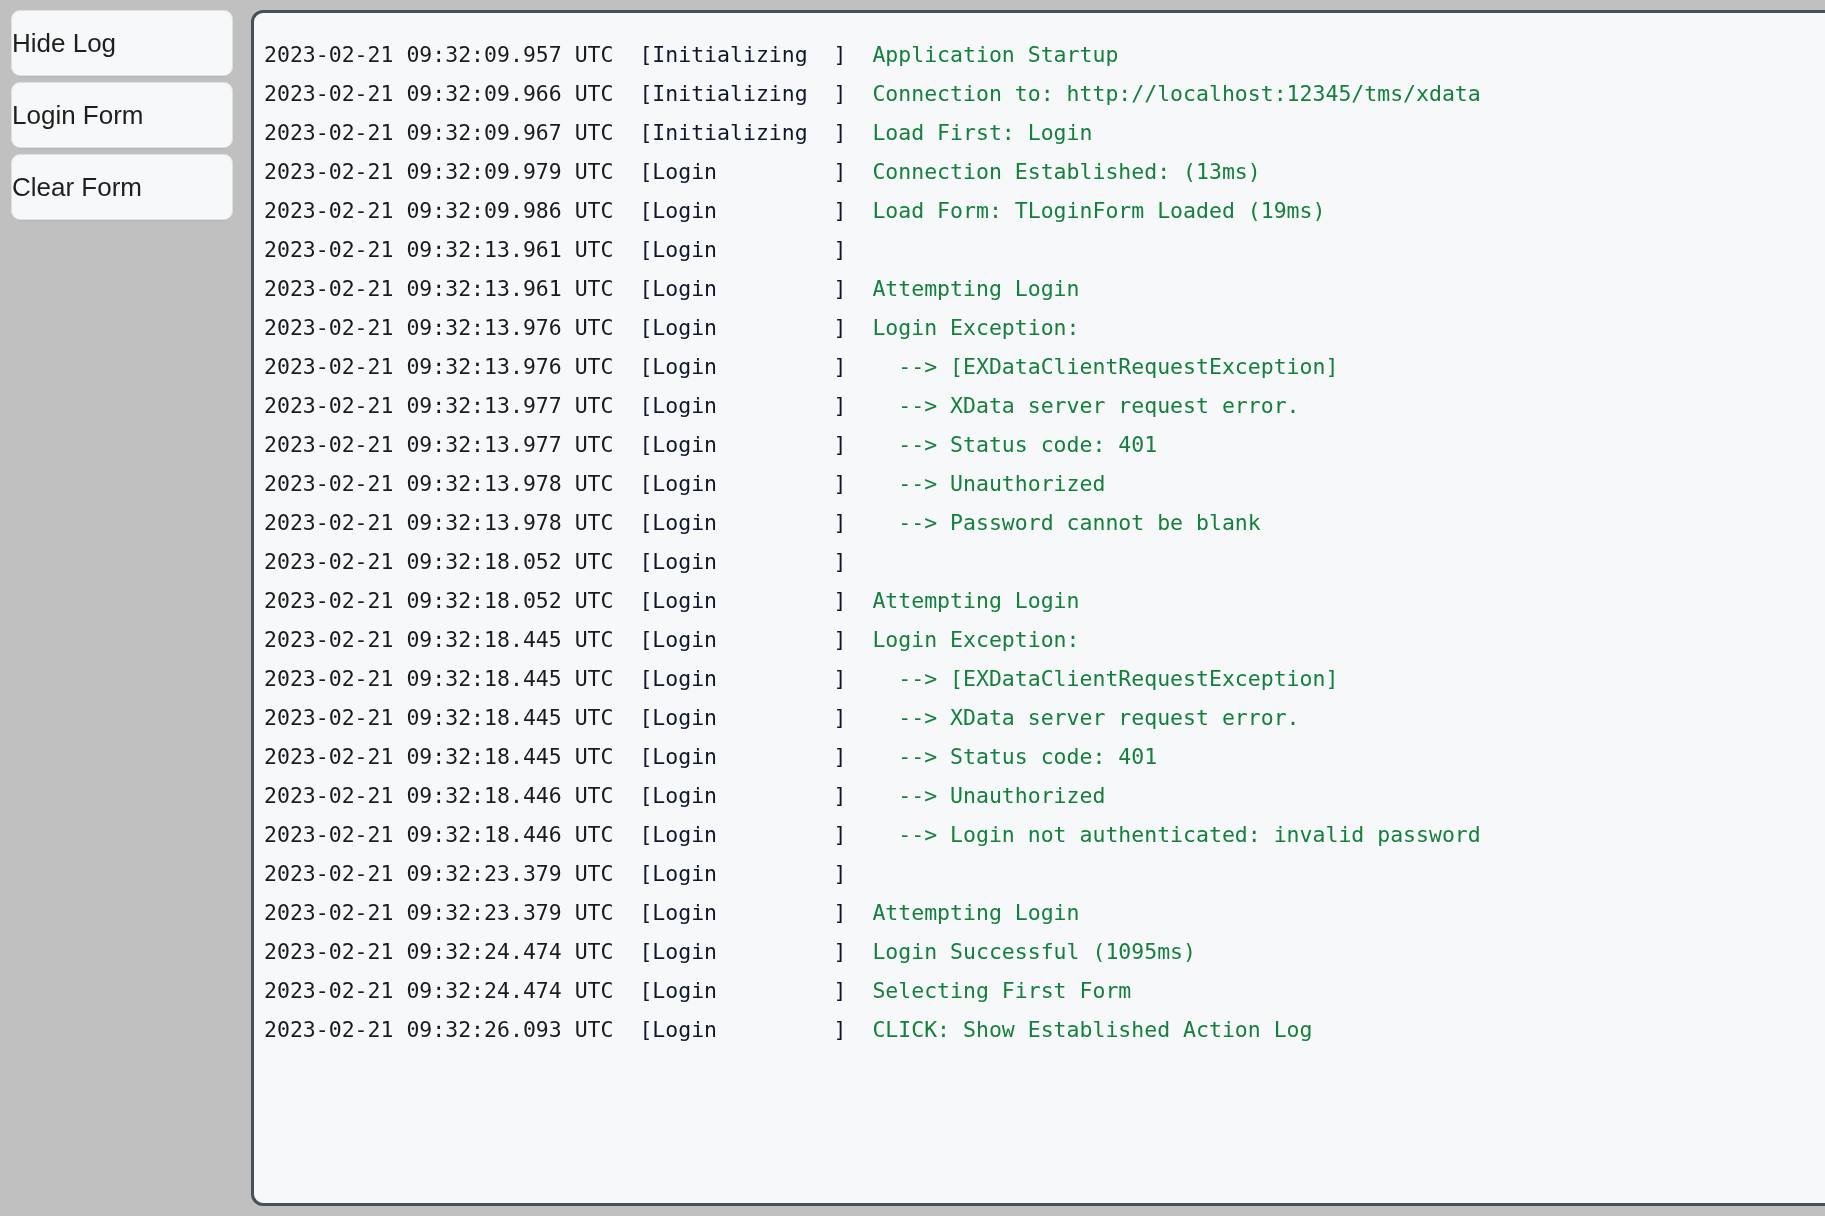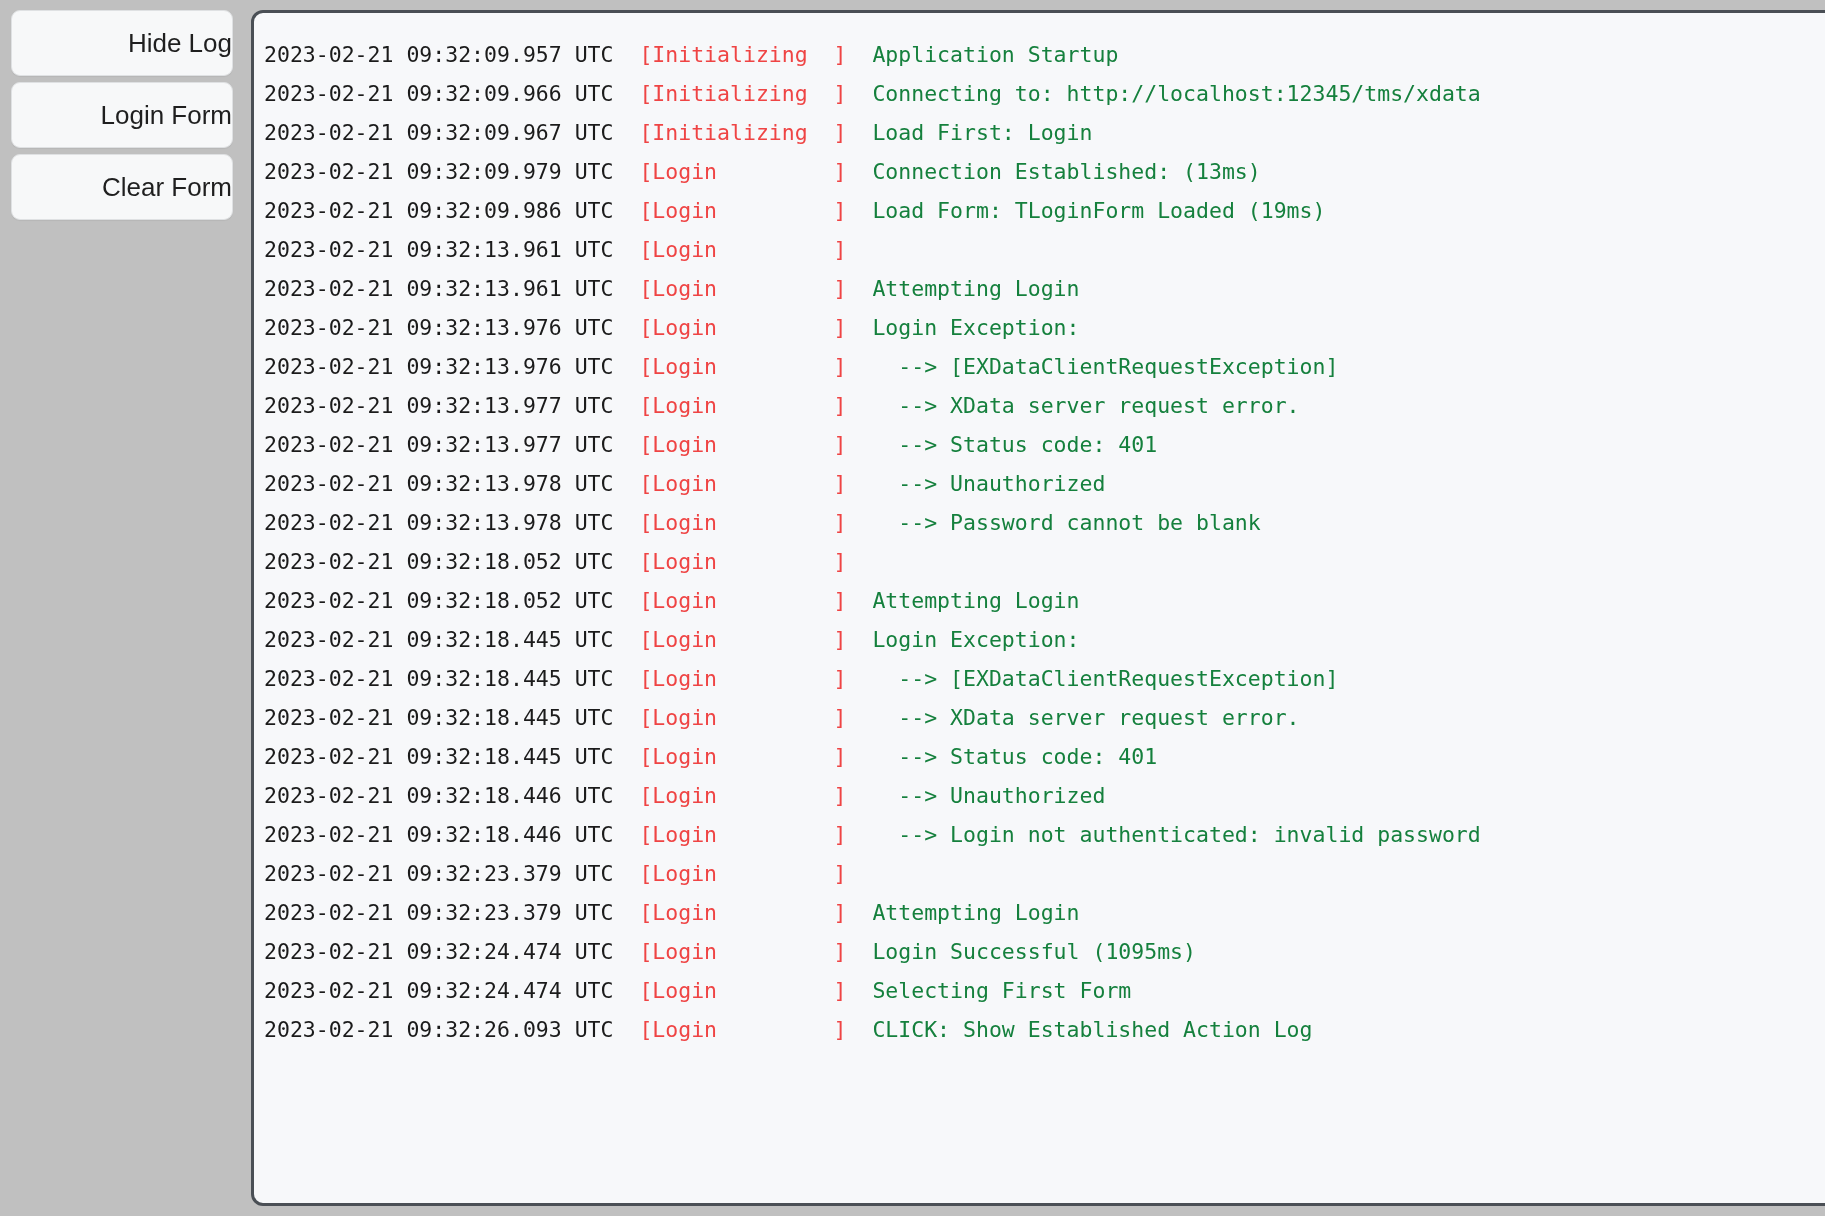--- a/index.html
+++ b/index.html
@@ -35,21 +35,21 @@
   .form-button {
     height: 64px;
     background: #f7f8f9;
     border: 1px solid #dfe1e3;
     border-radius: 9px;
     color: #1f1f1f;
     font-size: 26px;
     font-family: "Liberation Sans", sans-serif;
     display: flex;
     align-items: center;
-    justify-content: flex-end;
+    justify-content: flex-start;
     cursor: pointer;
     box-shadow: 0 1px 1px rgba(0,0,0,0.05);
     user-select: none;
   }
 
   
   .log-panel {
     position: absolute;
     left: 251px;
     top: 10px;
@@ -77,21 +77,21 @@
     font-family: "DejaVu Sans Mono", monospace;
     font-size: 21.5px;
     line-height: 39px;
     color: #1b1b1b;
     white-space: pre;
     letter-spacing: 0px;
     height: 39px;
   }
 
   .log-line .ts { color: #1b1b1b; }
-  .log-line .cat { color: #ef4444; }
+  .log-line .cat { color: #0f172a; }
   .log-line .msg { color: #15803d; }
 </style>
 </head>
 <body>
 
 <div id="app">
 
   <div class="button-panel">
     <div class="form-button">
       <span>Hide Log</span>
@@ -100,21 +100,21 @@
       <span>Login Form</span>
     </div>
     <div class="form-button">
       <span>Clear Form</span>
     </div>
   </div>
 
   <div class="log-panel">
     <div class="log-inner" id="log-inner">
         <div class="log-line"><span class="ts">2023-02-21 09:32:09.957 UTC  </span><span class="cat">[Initializing  ]  </span><span class="msg">Application Startup</span></div>
-        <div class="log-line"><span class="ts">2023-02-21 09:32:09.966 UTC  </span><span class="cat">[Initializing  ]  </span><span class="msg">Connecting to: http://localhost:12345/tms/xdata</span></div>
+        <div class="log-line"><span class="ts">2023-02-21 09:32:09.966 UTC  </span><span class="cat">[Initializing  ]  </span><span class="msg">Connection to: http://localhost:12345/tms/xdata</span></div>
         <div class="log-line"><span class="ts">2023-02-21 09:32:09.967 UTC  </span><span class="cat">[Initializing  ]  </span><span class="msg">Load First: Login</span></div>
         <div class="log-line"><span class="ts">2023-02-21 09:32:09.979 UTC  </span><span class="cat">[Login         ]  </span><span class="msg">Connection Established: (13ms)</span></div>
         <div class="log-line"><span class="ts">2023-02-21 09:32:09.986 UTC  </span><span class="cat">[Login         ]  </span><span class="msg">Load Form: TLoginForm Loaded (19ms)</span></div>
         <div class="log-line"><span class="ts">2023-02-21 09:32:13.961 UTC  </span><span class="cat">[Login         ]  </span><span class="msg"></span></div>
         <div class="log-line"><span class="ts">2023-02-21 09:32:13.961 UTC  </span><span class="cat">[Login         ]  </span><span class="msg">Attempting Login</span></div>
         <div class="log-line"><span class="ts">2023-02-21 09:32:13.976 UTC  </span><span class="cat">[Login         ]  </span><span class="msg">Login Exception:</span></div>
         <div class="log-line"><span class="ts">2023-02-21 09:32:13.976 UTC  </span><span class="cat">[Login         ]  </span><span class="msg">  --&gt; [EXDataClientRequestException]</span></div>
         <div class="log-line"><span class="ts">2023-02-21 09:32:13.977 UTC  </span><span class="cat">[Login         ]  </span><span class="msg">  --&gt; XData server request error.</span></div>
         <div class="log-line"><span class="ts">2023-02-21 09:32:13.977 UTC  </span><span class="cat">[Login         ]  </span><span class="msg">  --&gt; Status code: 401</span></div>
         <div class="log-line"><span class="ts">2023-02-21 09:32:13.978 UTC  </span><span class="cat">[Login         ]  </span><span class="msg">  --&gt; Unauthorized</span></div>

